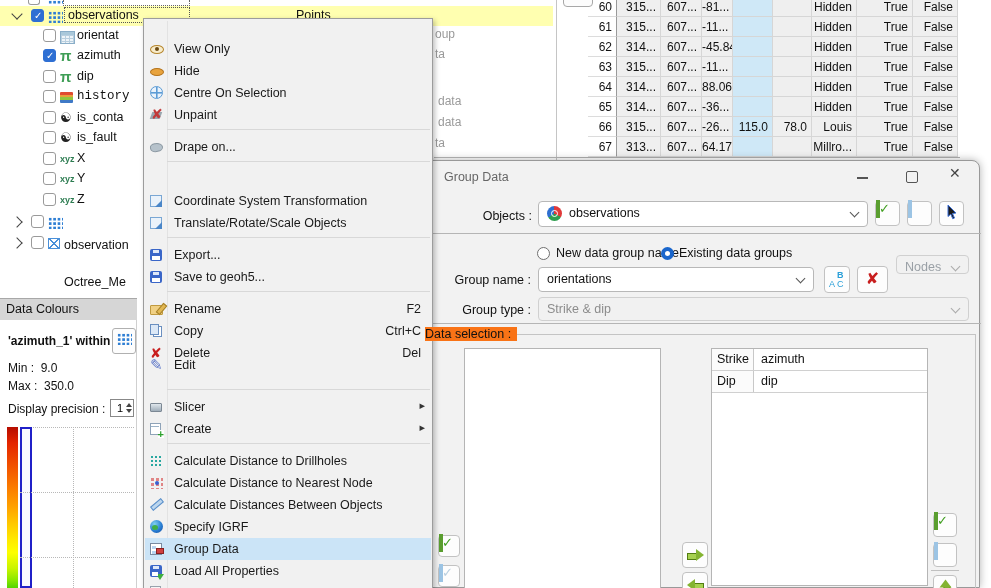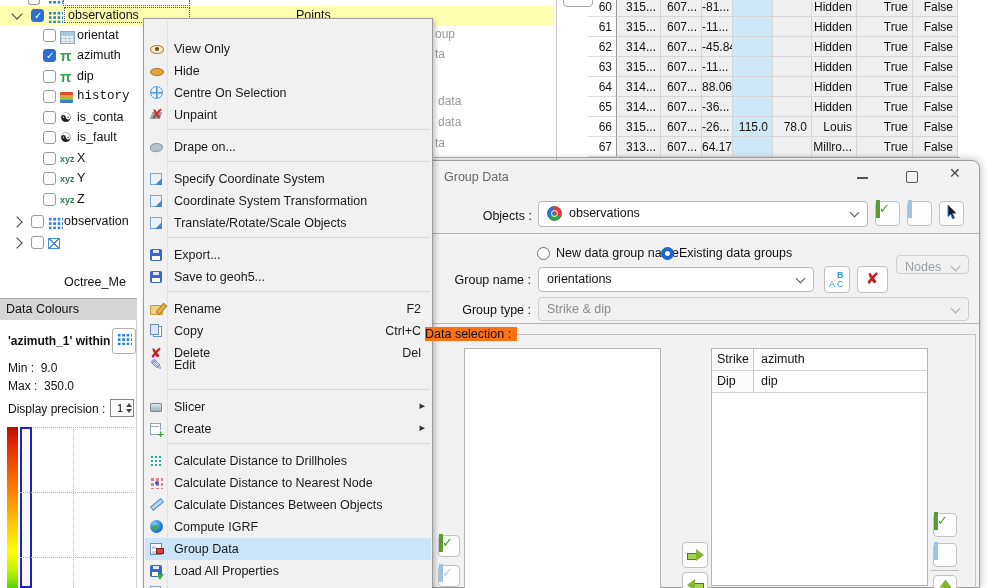--- a/index.html
+++ b/index.html
@@ -216,21 +216,21 @@
       </div>
       <div class="tree-row" style="top: 190px;">
         <div class="cb" style="left: 43px;"></div>
         <div class="ic ic-xyz" style="left: 60px; top: 2px;"></div>
         <div class="tree-label" style="left: 77px;">Z</div>
       </div>
       <div class="tree-row" style="top: 212px;">
         <div class="tchev right" style="left: 13px;"></div>
         <div class="cb" style="left: 31px;"></div>
         <div class="ic ic-points" style="left: 48px; top: 2px;"></div>
-        <div class="tree-label" style="left: 64px;">observation</div>
+        <div class="tree-label" style="left: 64px; margin-top: 24px;">observation</div>
       </div>
       <div class="tree-row" style="top: 233px;">
         <div class="tchev right" style="left: 13px;"></div>
         <div class="cb" style="left: 31px;"></div>
         <div class="ic ic-octree" style="left: 48px; top: 2px;"></div>
         <div class="tree-label" style="left: 64px; margin-top: 40px;">Octree_Me</div>
       </div>
     </div>
 
   <div id="type-frags">
@@ -468,24 +468,20 @@
       <div class="menu-item" style="top: 85px;">
         <div class="ic ic-unpaint"></div>
         <div class="menu-label">Unpaint</div>
       </div>
       <div class="menu-sep" style="top: 110px;"></div>
       <div class="menu-item" style="top: 117px;">
         <div class="ic ic-drape"></div>
         <div class="menu-label">Drape on...</div>
       </div>
       <div class="menu-sep" style="top: 142px;"></div>
-      <div class="menu-item" style="top: 149px;">
-        <div class="ic ic-coord-window"></div>
-        <div class="menu-label">Specify Coordinate System</div>
-      </div>
       <div class="menu-item" style="top: 171px;">
         <div class="ic ic-coord-window"></div>
         <div class="menu-label">Coordinate System Transformation</div>
       </div>
       <div class="menu-item" style="top: 193px;">
         <div class="ic ic-coord-window"></div>
         <div class="menu-label">Translate/Rotate/Scale Objects</div>
       </div>
       <div class="menu-sep" style="top: 218px;"></div>
       <div class="menu-item" style="top: 225px;">
@@ -535,21 +531,21 @@
       <div class="menu-item" style="top: 453px;">
         <div class="ic ic-nearest-node"></div>
         <div class="menu-label">Calculate Distance to Nearest Node</div>
       </div>
       <div class="menu-item" style="top: 475px;">
         <div class="ic ic-ruler"></div>
         <div class="menu-label">Calculate Distances Between Objects</div>
       </div>
       <div class="menu-item" style="top: 497px;">
         <div class="ic ic-globe"></div>
-        <div class="menu-label">Compute IGRF</div>
+        <div class="menu-label">Specify IGRF</div>
       </div>
       <div class="menu-item highlighted" style="top: 519px;">
         <div class="ic ic-group-data"></div>
         <div class="menu-label">Group Data</div>
       </div>
       <div class="menu-item" style="top: 541px;">
         <div class="ic ic-load-props">
           <div class="dl"></div>
         </div>
         <div class="menu-label">Load All Properties</div>

